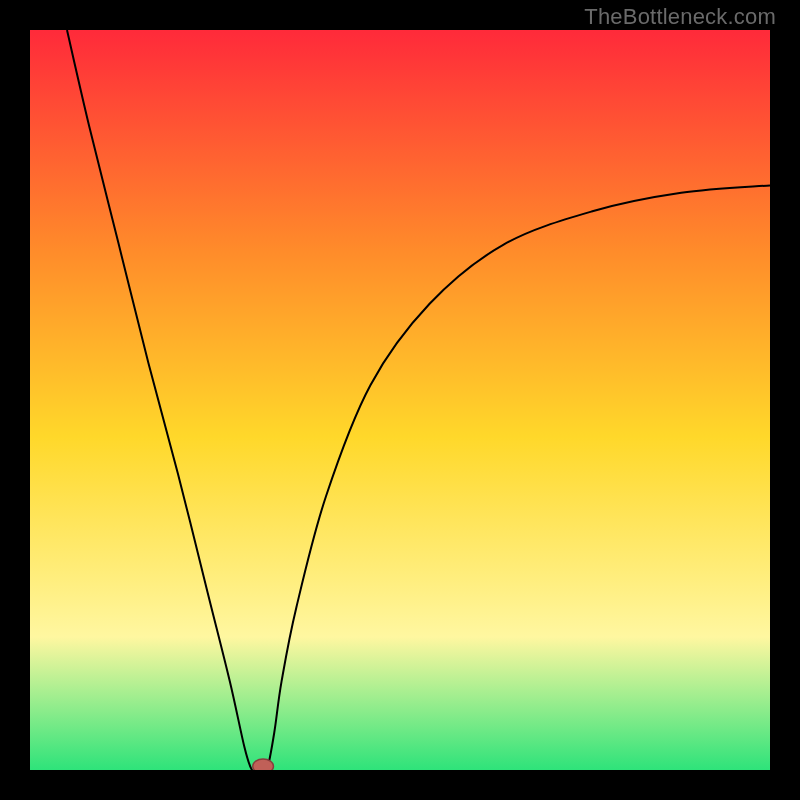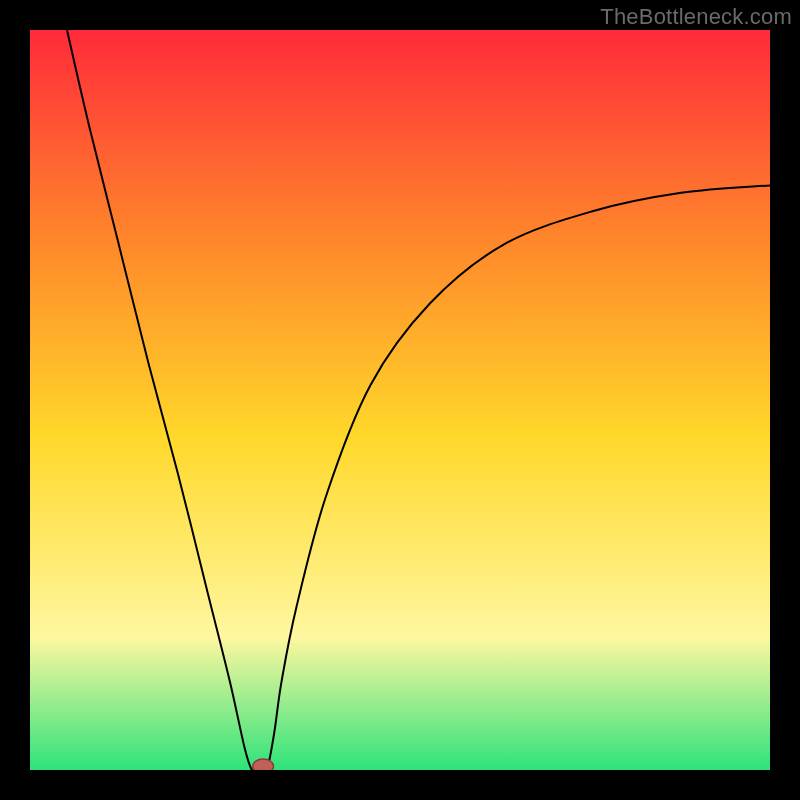--- a/index.html
+++ b/index.html
@@ -6,21 +6,21 @@
   html, body { width: 800px; height: 800px; overflow: hidden; background: #000; }
   .frame {
     position: relative;
     width: 800px;
     height: 800px;
     background: #000;
   }
   .watermark {
     position: absolute;
     top: 4px;
-    right: 8px;
+    right: 24px;
     font-family: Arial, Helvetica, sans-serif;
     font-size: 22px;
     color: #6a6a6a;
     font-weight: 500;
     letter-spacing: 0.2px;
   }
   .plot-area {
     position: absolute;
     left: 30px;
     top: 30px;

